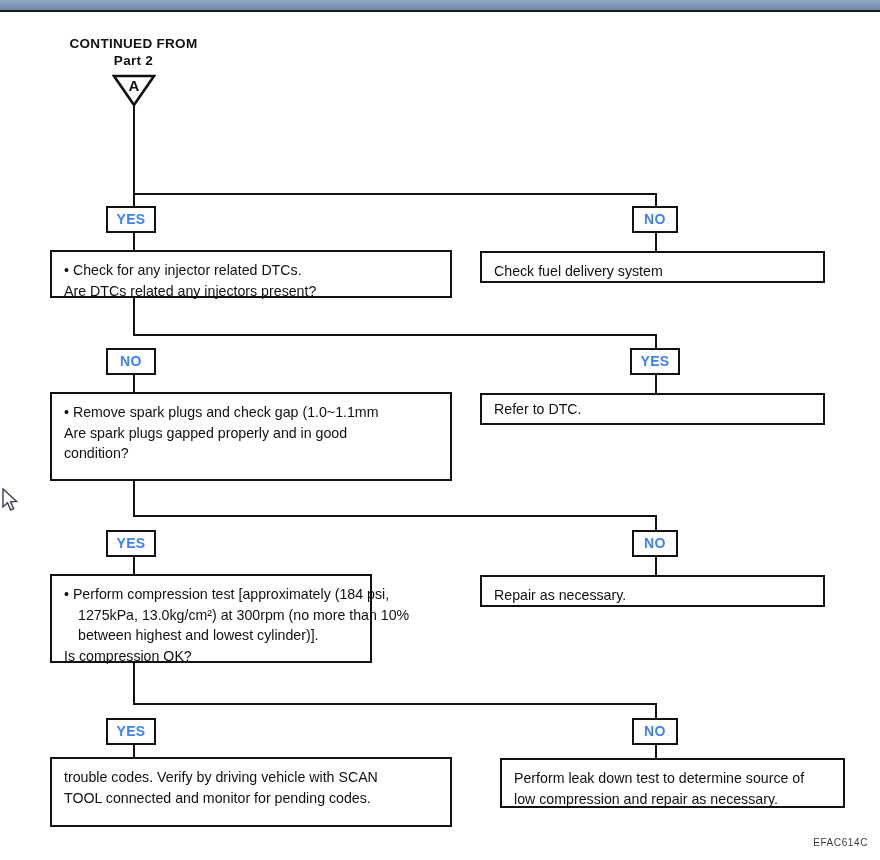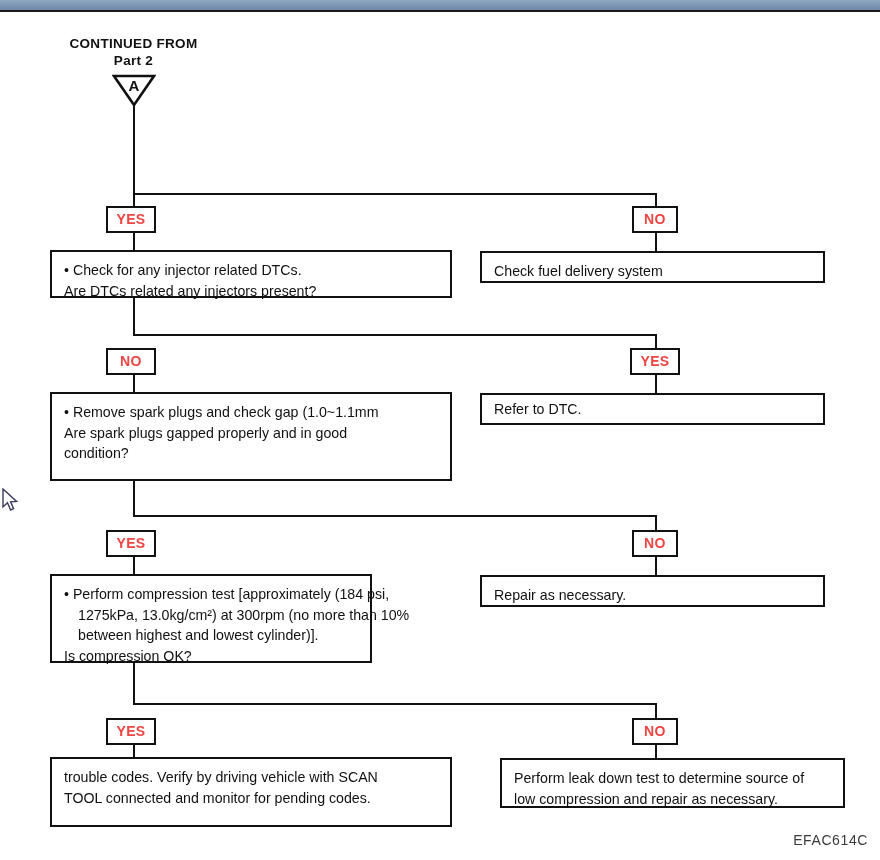--- a/index.html
+++ b/index.html
@@ -42,21 +42,21 @@
 
   
   .vline{position:absolute;background:#111;width:2px;}
   .hline{position:absolute;background:#111;height:2px;}
 
   
   .tag{
     position:absolute;
     border:2px solid #111;
     background:#fff;
-    font-weight:bold;font-size:14px;color:#ef4444;
+    font-weight:bold;font-size:14px;color:#3b82f6;
     text-align:center;
     box-sizing:border-box;
     line-height:23px;
     height:27px;
     letter-spacing:.4px;
   }
 
   
   .box{
     position:absolute;
@@ -74,21 +74,21 @@
   
   #tri-wrap{position:absolute;}
   #tri-wrap .lbl{
     position:absolute;left:0;top:4px;width:44px;text-align:center;
     font-weight:bold;font-size:15px;color:#111;
   }
 
   
   #figcode{
     position:absolute;right:12px;bottom:12px;
-    font-size:14px;color:#3a3a3a;letter-spacing:.6px;
+    font-size:10px;color:#3a3a3a;letter-spacing:.6px;
     font-family:"Liberation Sans", sans-serif;
   }
 
   
   #cursor{position:absolute;left:2px;top:488px;}
 </style>
 </head>
 <body>
 
 <div id="topbar"></div>

